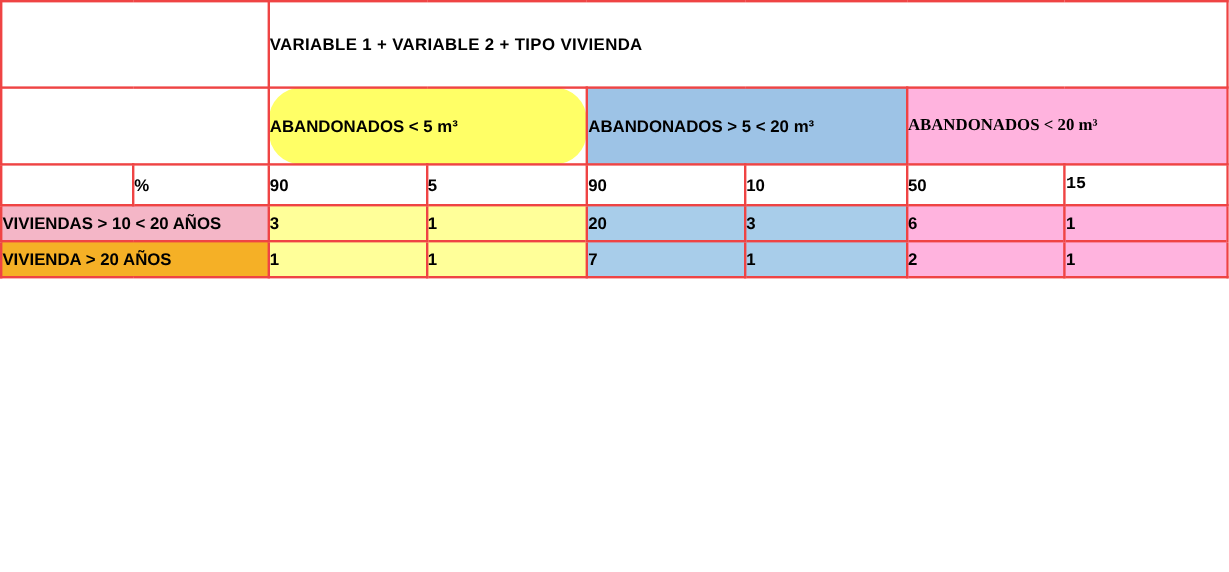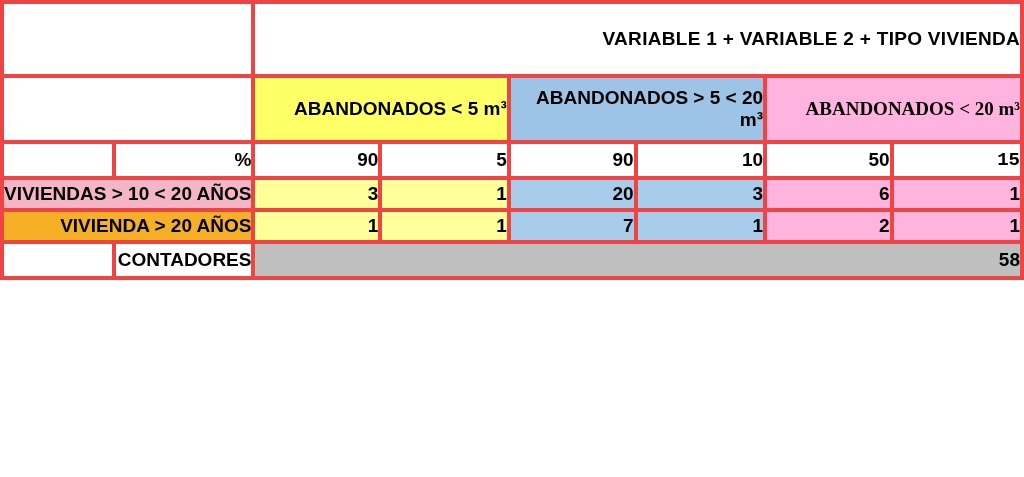--- a/index.html
+++ b/index.html
@@ -20,39 +20,39 @@
   }
   table.grid {
     border-collapse: collapse;
     table-layout: fixed;
     position: absolute;
     left: 0;
     top: 0;
   }
   
   table.grid td {
-    border: 4px solid #ef4444;
-    text-align: right;
+    border: 2px solid #ef4444;
+    text-align: left;
     vertical-align: middle;
-    font-size: 19px;
+    font-size: 14px;
     font-weight: bold;
     color: #000000;
     padding: 0;
   }
 
   .title-cell {
     height: 70px;
     font-size: 15px;
     letter-spacing: .3px;
   }
   .band {
     height: 62px;
     font-size: 15px;
   }
-  .band.yellow { background: #ffff66; }
+  .band.yellow { background: #ffff66; border-radius: 27px; }
   .band.blue   { background: #9dc3e6; }
   .band.pink   { background: #ffb3de; font-family: Liberation Serif, serif; }
 
   .sub {
     height: 148px;
     font-size: 14px;
     line-height: 1.25;
     background: #ffffff;
   }
   .dotted-left { border-left: 1px dotted #000; }
@@ -150,20 +150,15 @@
     <tr class="data-row">
       <td class="rowlabel orange" colspan="2">VIVIENDA &gt; 20 AÑOS</td>
       <td class="cell-yellow">1</td>
       <td class="cell-yellow" style="border-left:1px dotted #444;">1</td>
       <td class="cell-blue">7</td>
       <td class="cell-blue" style="border-left:1px dotted #444;">1</td>
       <td class="cell-pink">2</td>
       <td class="cell-pink" style="border-left:1px dotted #444;">1</td>
     </tr>
 
-    <tr>
-      <td class="spacer"></td>
-      <td class="foot-label">CONTADORES</td>
-      <td class="foot-total" colspan="6">58</td>
-    </tr>
   </tbody>
     </table>
 </div>
 
 </body></html>

